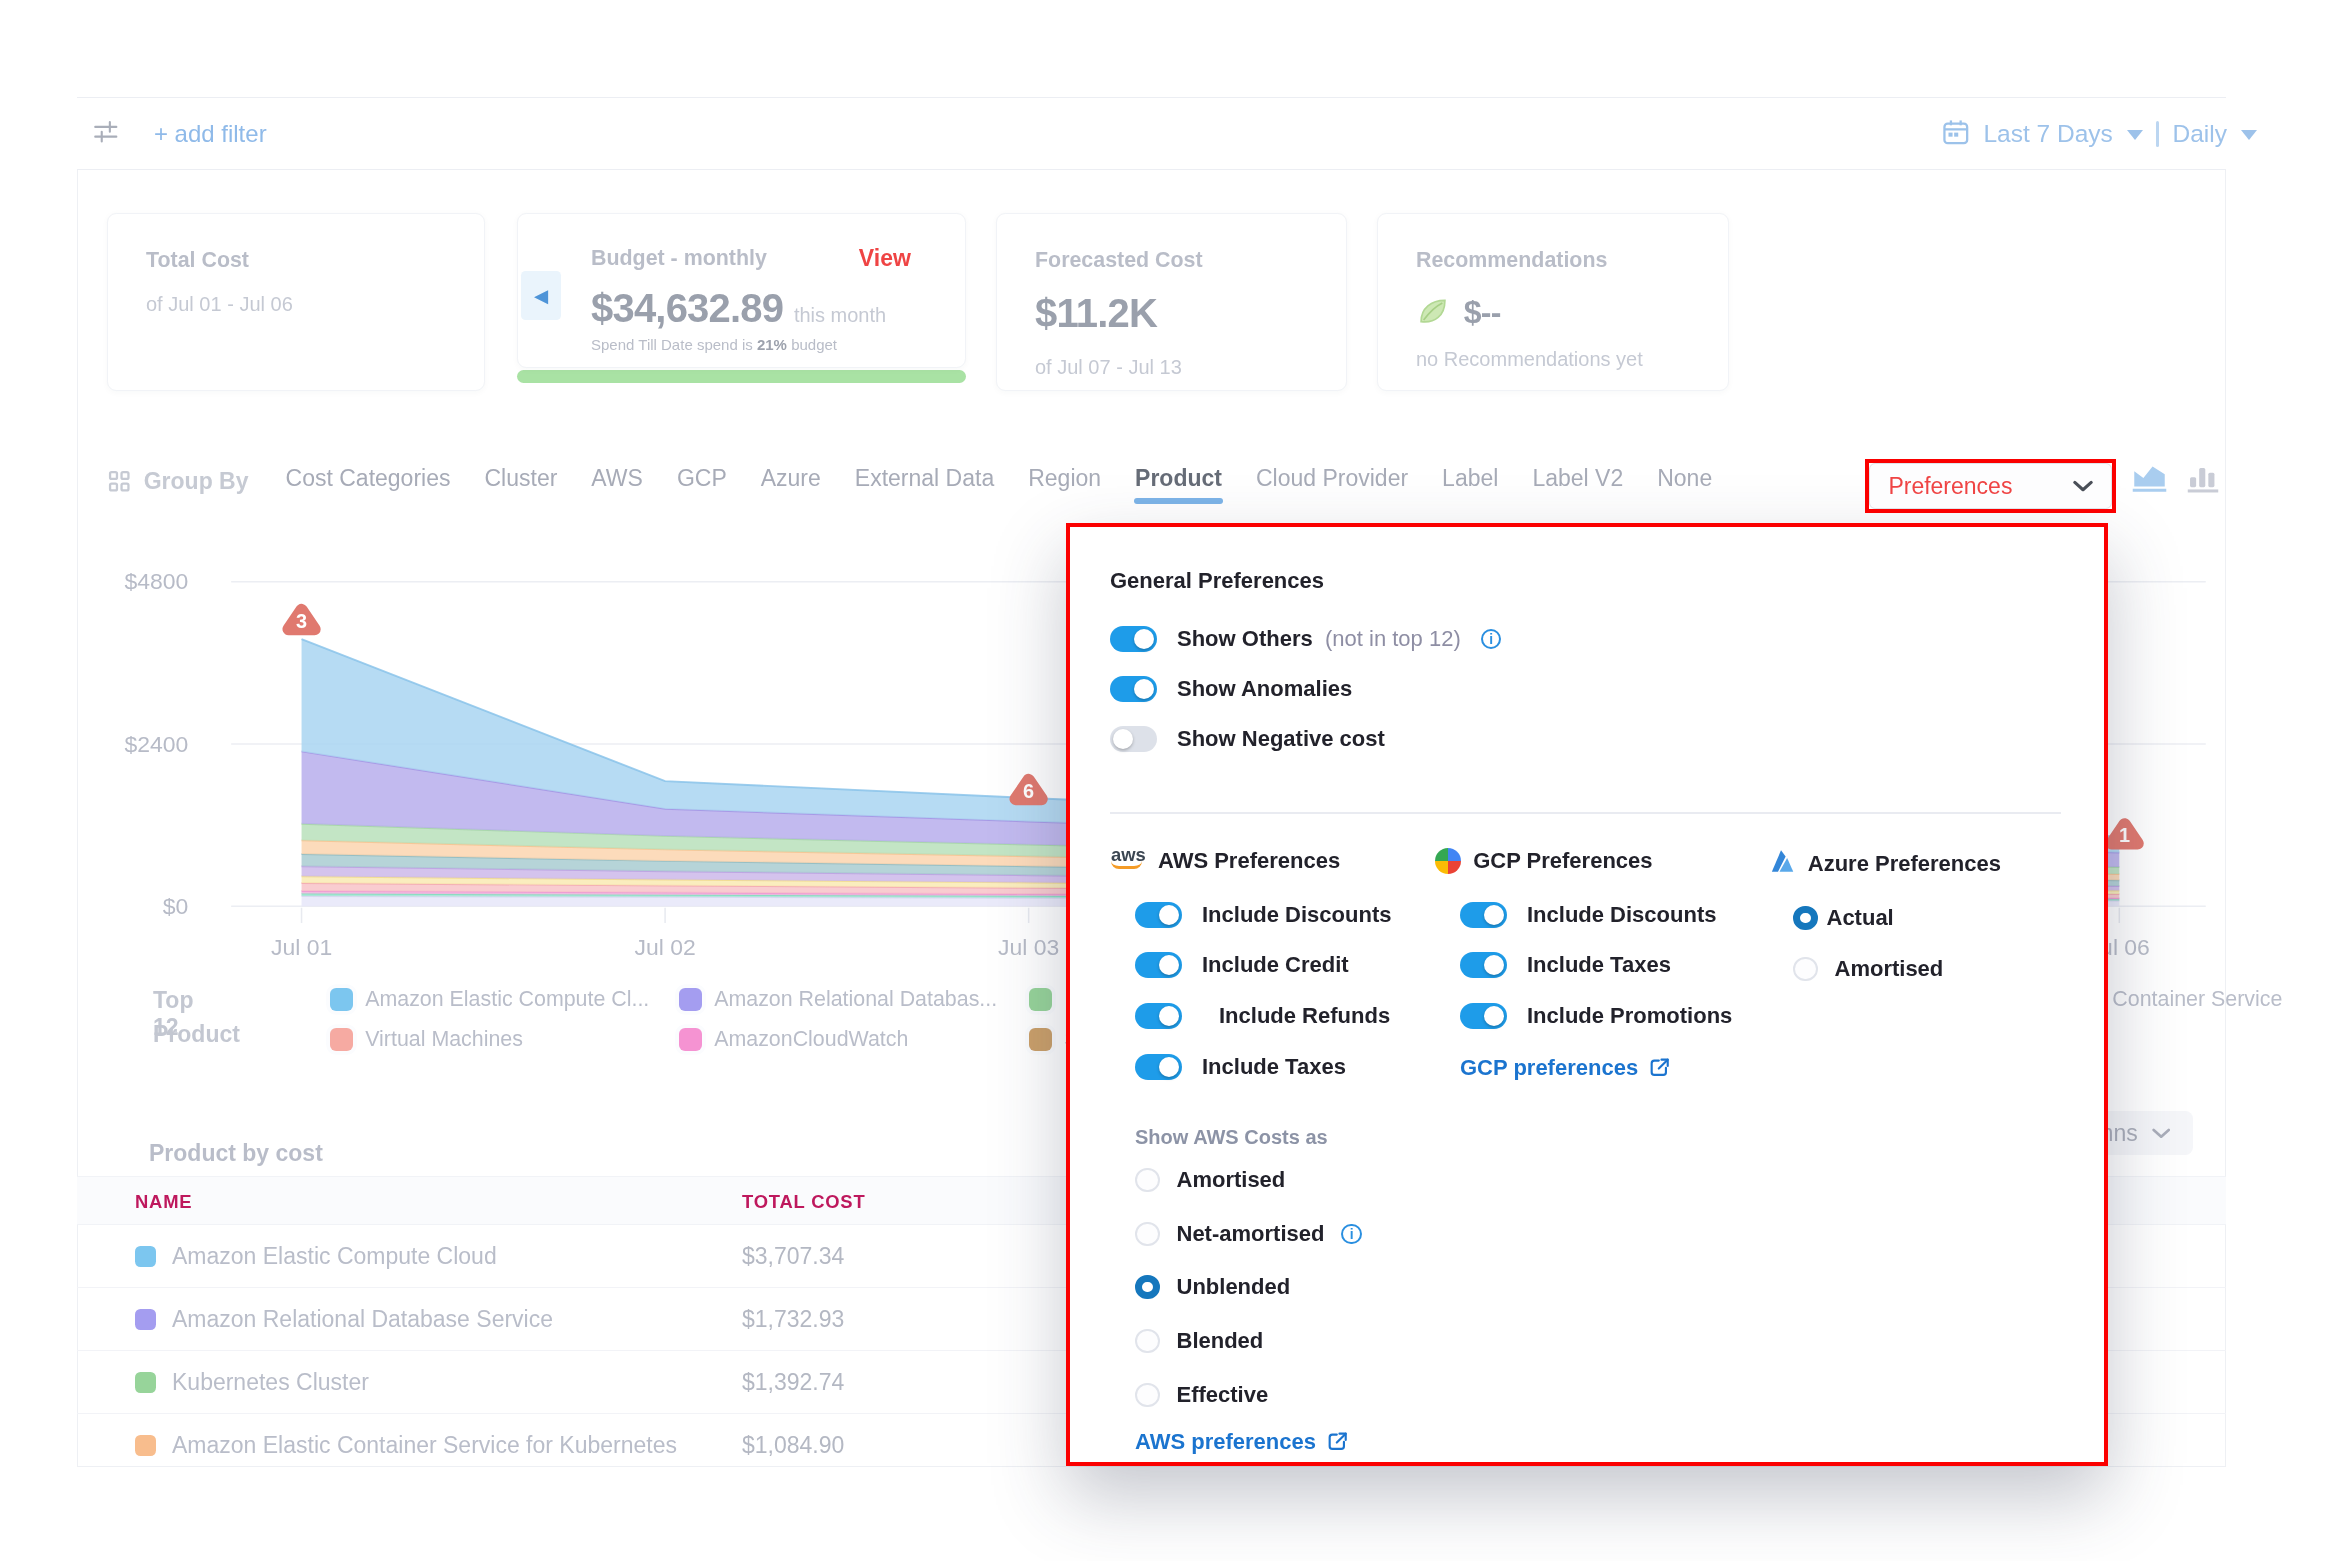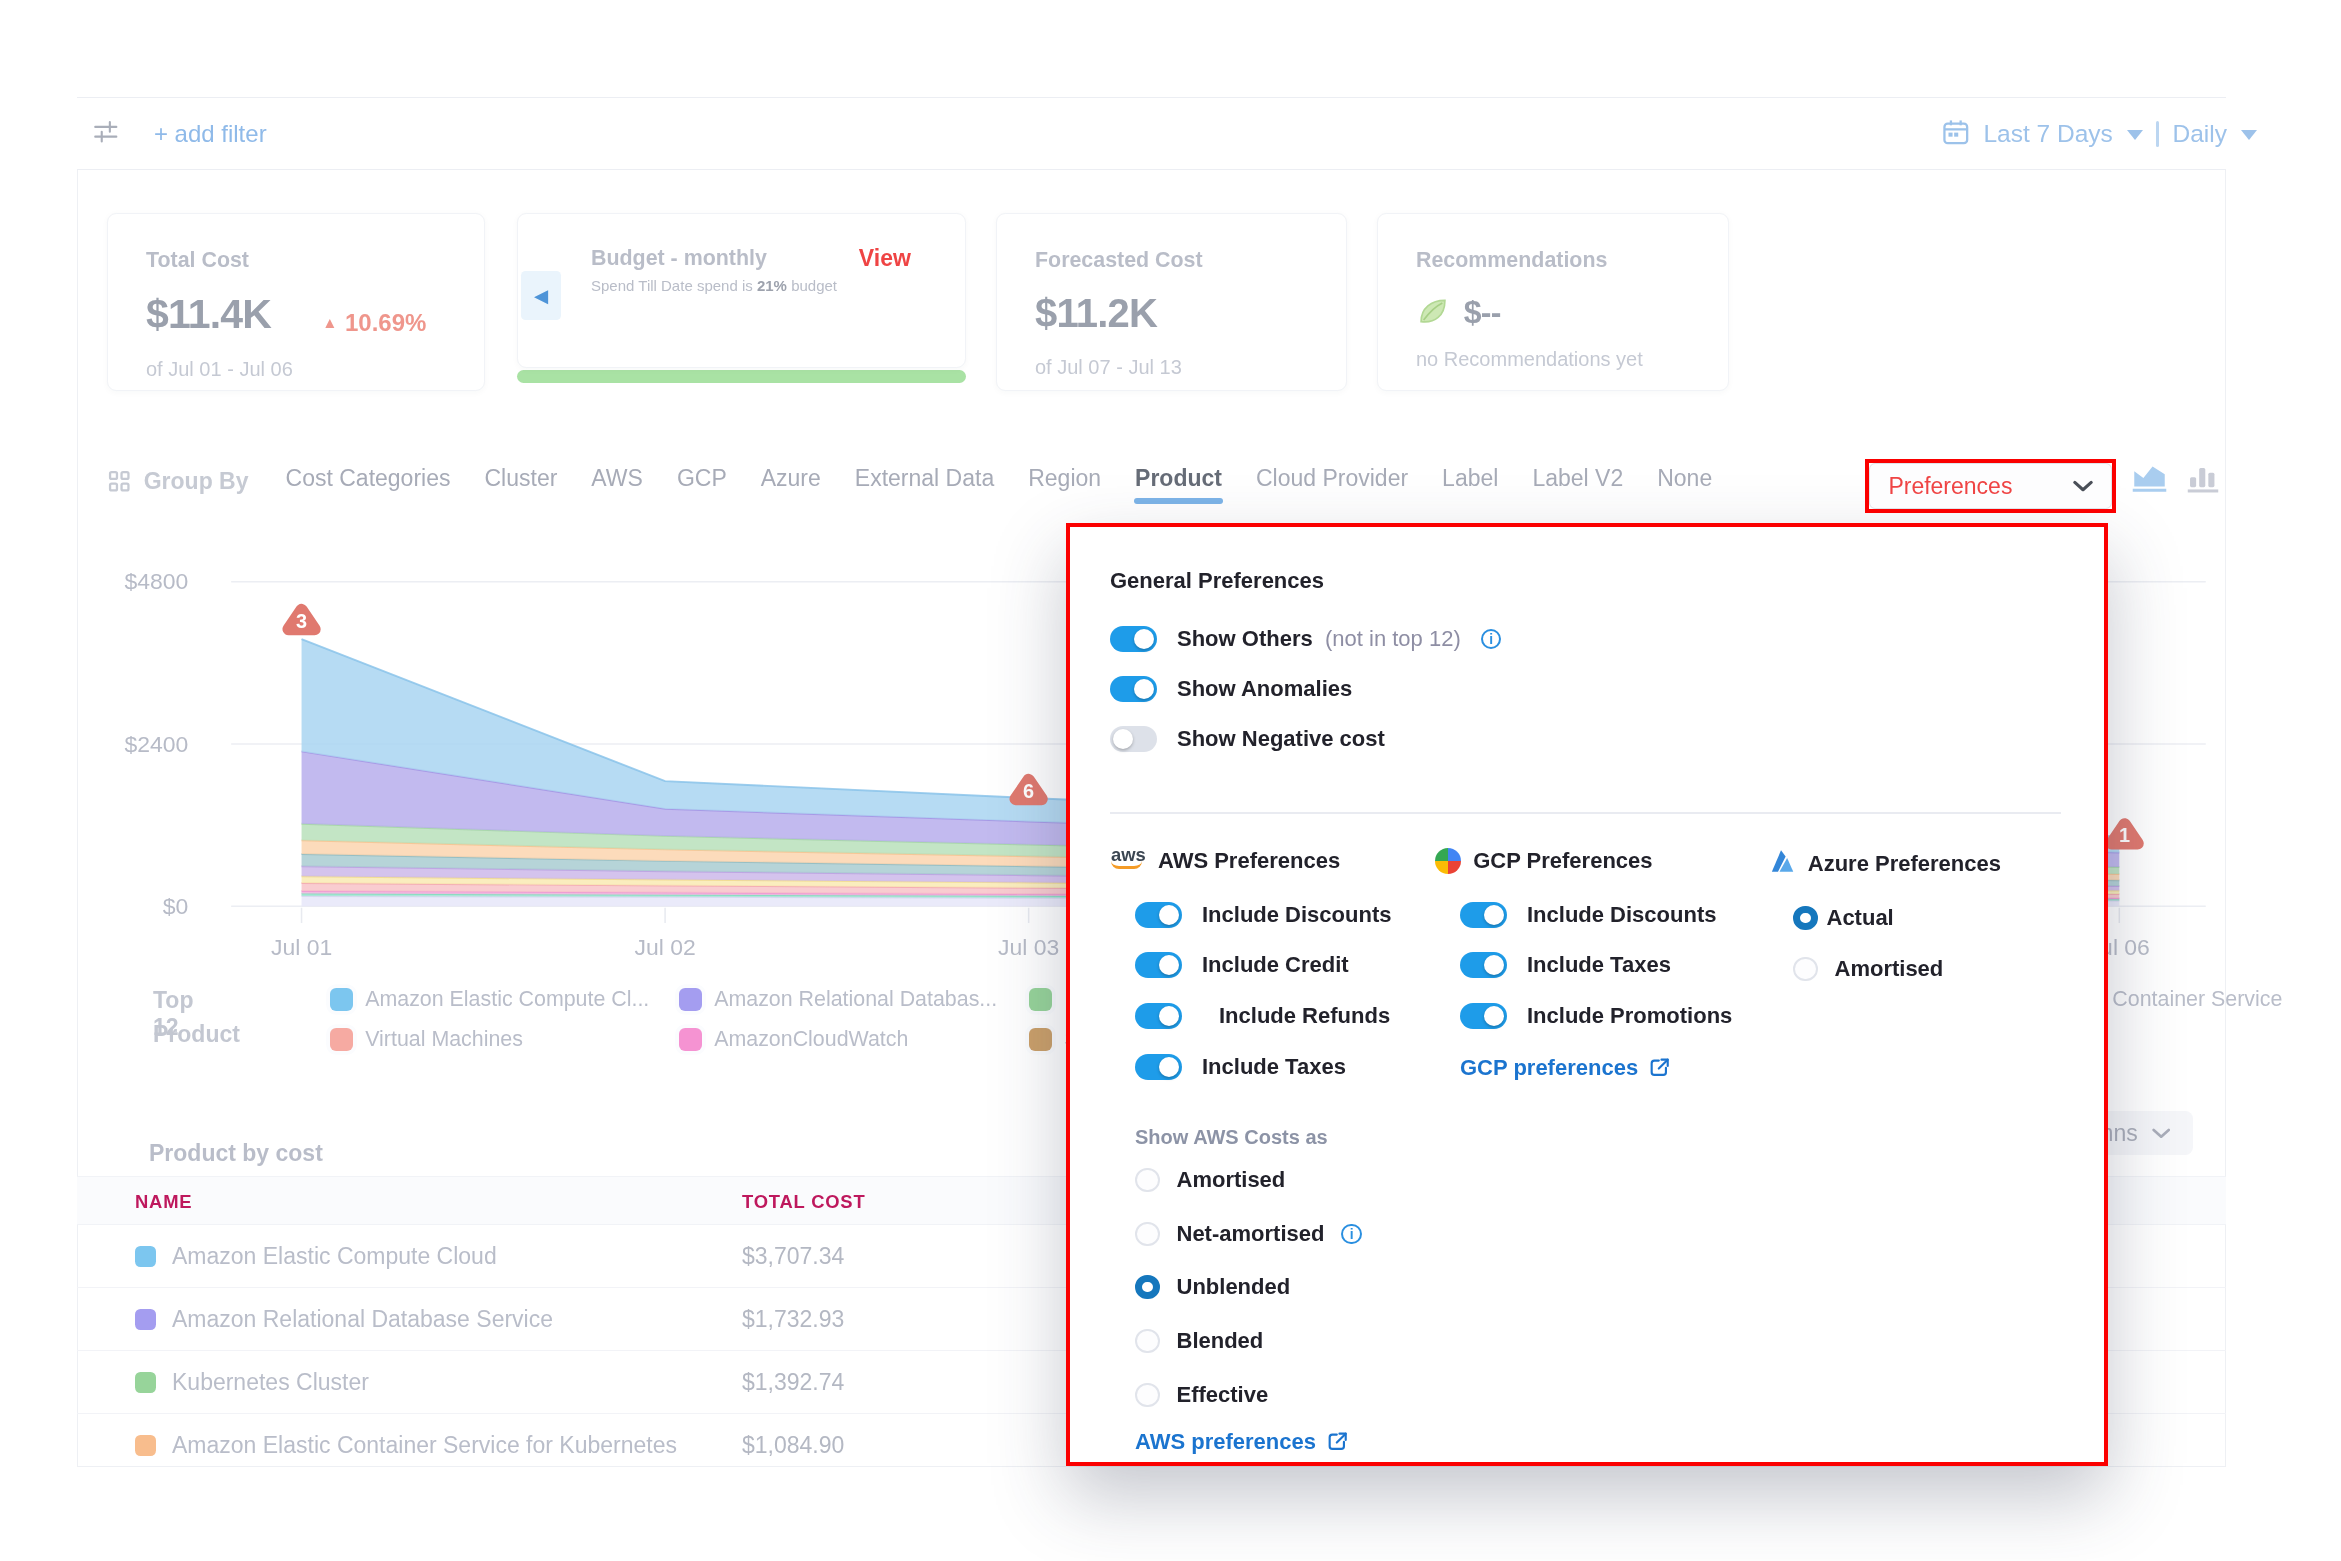--- a/index.html
+++ b/index.html
@@ -122,36 +122,33 @@
   </span>
   <span class="txt">Last 7 Days</span>
   <span class="caret"></span>
   <span class="vdiv"></span>
   <span class="txt">Daily</span>
   <span class="caret"></span>
 </div>
 
 <div class="abs card" style="left:107px;top:213px;width:378px;height:178px;">
   <div class="card-title">Total Cost</div>
-  <div style="display:flex;align-items:baseline;gap:51px;margin-top:18.4px;">
-    <span class="card-value">$11.4K</span>
-    <span class="delta">
-        <span class="tri">▲</span>
-        <span>10.69%</span>
-      </span>
-  </div>
   <div class="card-period" style="margin-top:20px;">of Jul 01 - Jul 06</div>
 </div>
 
 <div class="abs" id="card-budget-wrap">
   <div id="card-budget">
     <div id="budget-chip">◀</div>
     <div style="display:flex;align-items:center;gap:92px;">
       <span class="card-title">Budget - monthly</span>
       <span class="view-link">View</span>
+    </div>
+    <div style="display:flex;align-items:baseline;gap:10.7px;margin-top:13.8px;">
+      <span class="card-value" style="font-size:40px;">$34,632.89</span>
+      <span class="vnote">this month</span>
     </div>
     <div style="margin-top:5px;font-size:15px;color:#b9bdc8;">
       <span>Spend Till Date spend is</span>
       <span style="color:#9da2ad;font-weight:600;">21%</span>
       <span>budget</span>
     </div>
   </div>
   <div id="budget-bar"></div>
 </div>
 

